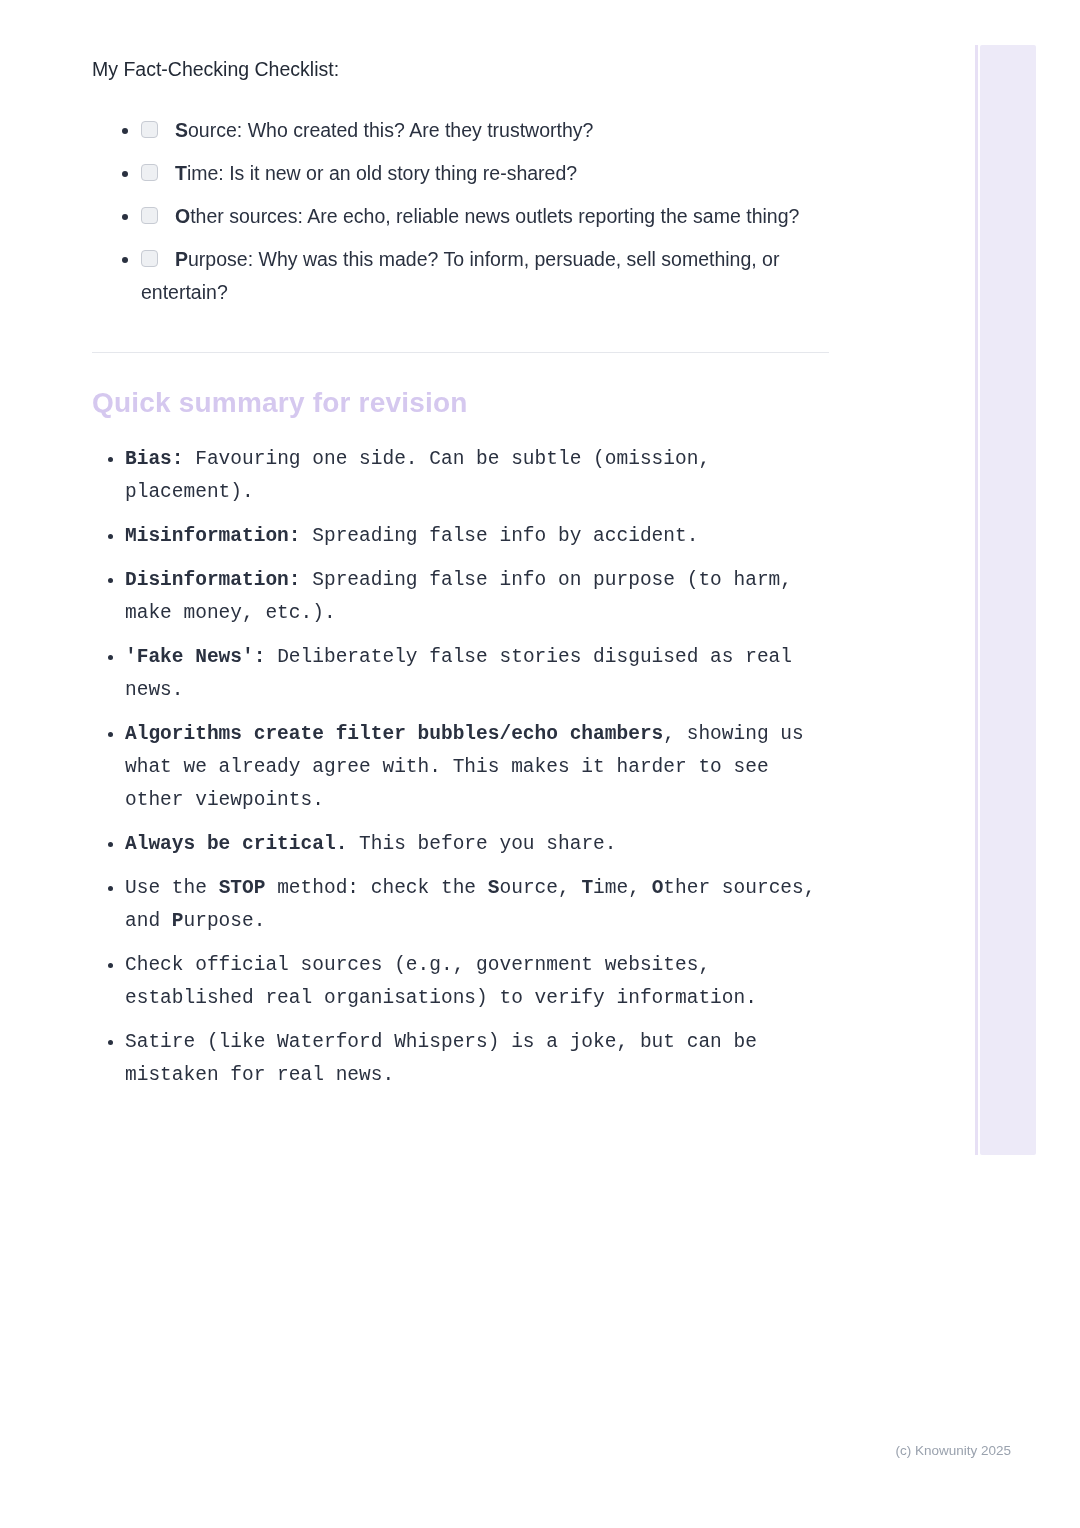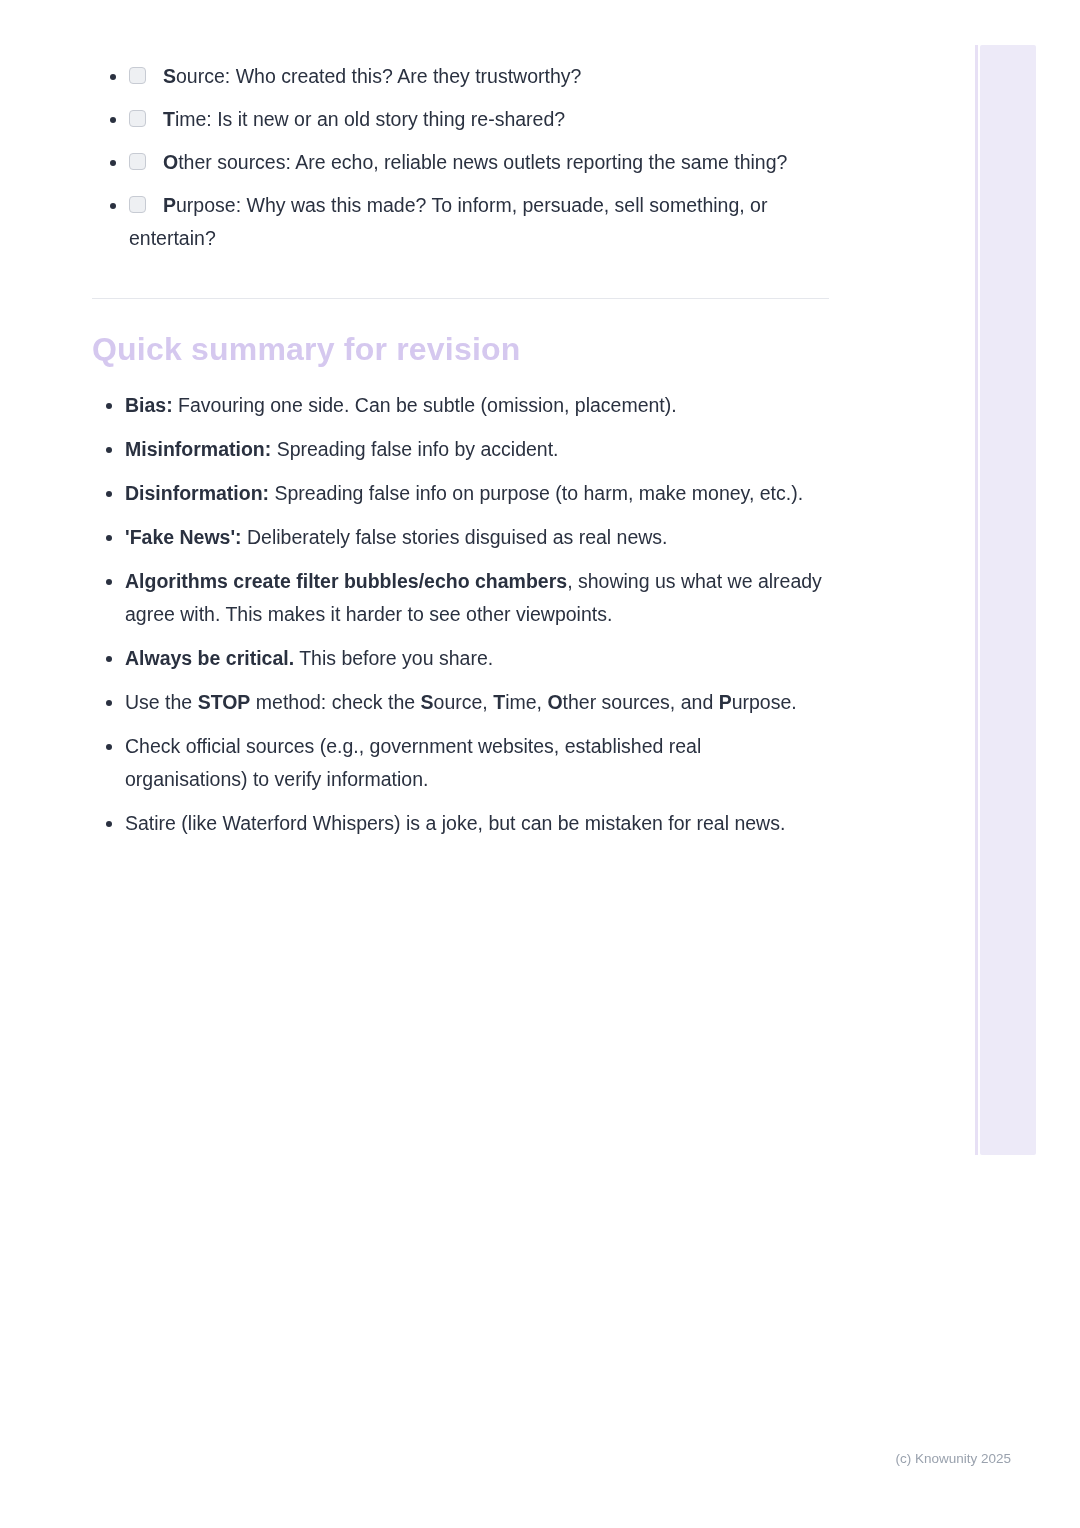--- a/index.html
+++ b/index.html
@@ -11,69 +11,70 @@
     color:#262d3a;
     overflow:hidden;
   }
   .content{
     position:absolute;left:92px;top:56px;width:737px;
   }
   .checklist-title{
     font-size:19.5px;font-weight:400;margin:0 0 32px 0;color:#232a36;line-height:26px;
   }
   ul.checklist{
-    margin:4px;padding:0 0 0 33px;list-style:disc outside;
+    margin:16px;padding:0 0 0 33px;list-style:disc outside;
   }
   ul.checklist li{
     margin-bottom:10px;line-height:33px;font-size:19.5px;color:#2a3140;
   }
   .checkbox{
     display:inline-block;width:15px;height:15px;
     border:1.5px solid #c7cbd3;background:#eef0f3;border-radius:4px;
     margin-right:17px;vertical-align:-1px;
   }
   .lead{font-weight:700;}
   .note{
     font-style:italic;text-align:justify;line-height:35px;
     font-size:19.5px;margin:27px 0 0 0;color:#2a3140;
   }
   hr.divider{
     margin:43px 0 0 0;border:none;border-top:1px solid #e5e7ec;height:0;
   }
   .summary-title{
-    margin:34px 0 24px 0;font-size:32px;font-weight:700;line-height:32px;
+    margin:34px 0 24px 0;font-size:28px;font-weight:700;line-height:32px;
     letter-spacing:0.2px;
   }
   ul.summary{
-    margin:0;padding:0 0 0 33px;list-style:disc outside;
+    margin:0;padding:0 0 0 33px;list-style:disc outside;font-family:Liberation Mono, monospace;
   }
   ul.summary li{
     margin-bottom:11px;line-height:33px;font-size:19.5px;color:#2a3140;
   }
   .b{font-weight:700;}
   .footer{
-    position:absolute;right:69px;bottom:62px;
+    position:absolute;right:69px;bottom:70px;
     font-size:13.5px;color:#9aa2ae;
   }
   .edge-line{
     position:absolute;left:975px;top:45px;width:3px;height:1110px;
     background:#e7e0f5;
   }
   .edge-strip{
     position:absolute;left:980px;top:45px;width:56px;height:1110px;
     background:#edeaf8;border-radius:2px;
   }
 </style>
 </head>
 <body>
 
 <div class="page">
 
   <div class="content">
 
+    <h3 class="checklist-title">My Fact-Checking Checklist:</h3>
 
     <ul class="checklist">
         <li class="check-item"><span class="checkbox"></span><span class="lead">S</span><span>ource: Who created this? Are they trustworthy?</span></li>
         <li class="check-item"><span class="checkbox"></span><span class="lead">T</span><span>ime: Is it new or an old story thing re-shared?</span></li>
         <li class="check-item"><span class="checkbox"></span><span class="lead">O</span><span>ther sources: Are echo, reliable news outlets reporting the same thing?</span></li>
         <li class="check-item"><span class="checkbox"></span><span class="lead">P</span><span>urpose: Why was this made? To inform, persuade, sell something, or entertain?</span></li>
       </ul>
 
 
     <hr class="divider">

